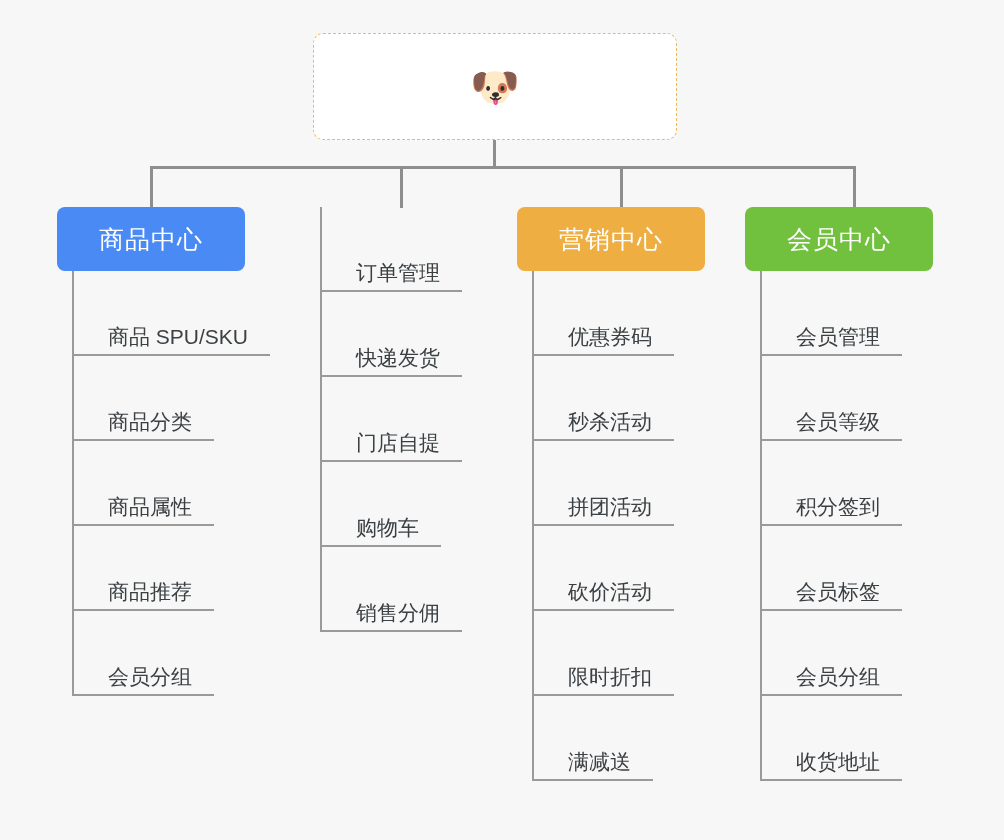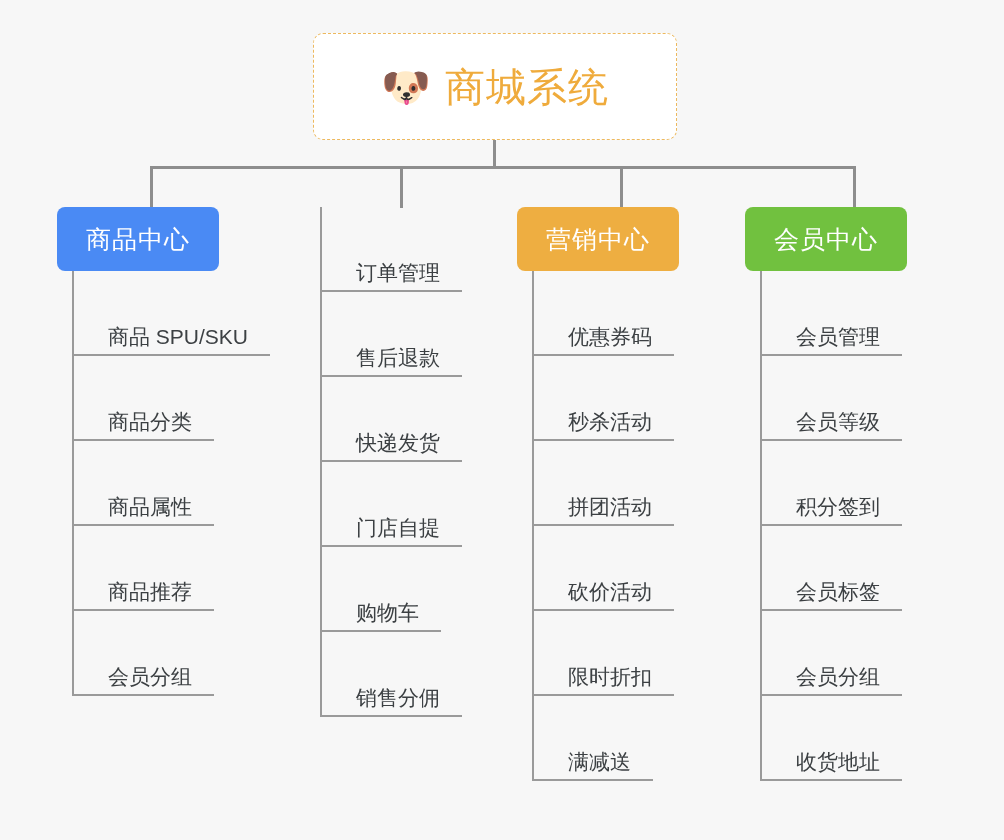--- a/index.html
+++ b/index.html
@@ -81,21 +81,21 @@
     position: absolute;
     top: 207px;
     width: 188px;
   }
   .column.c0 { left: 57px; }
   .column.c1 { left: 305px; }
   .column.c2 { left: 517px; }
   .column.c3 { left: 745px; }
 
   .cat-box {
-    width: 162px;
+    width: 188px;
     height: 64px;
     box-sizing: border-box;
     border-radius: 8px;
     display: flex;
     align-items: center;
     justify-content: center;
     color: #ffffff;
     font-size: 25px;
     letter-spacing: 1px;
     line-height: 1;
@@ -125,21 +125,20 @@
     white-space: nowrap;
   }
 </style>
 </head>
 <body style="background: rgb(247, 247, 247);">
 
 <div id="mindmap">
 
   <div class="root-node" style="border-color: rgb(237, 185, 94);">
     <span class="root-emoji">🐶</span>
-    <span class="root-title" style="color: rgb(239, 171, 60);">商城系统</span>
   </div>
 
   <div class="conn conn-stem" style="background: rgb(142, 142, 142);"></div>
   <div class="conn conn-bus" style="background: rgb(142, 142, 142);"></div>
   <div class="conn conn-drop d0" style="background: rgb(142, 142, 142);"></div>
   <div class="conn conn-drop d1" style="background: rgb(142, 142, 142);"></div>
   <div class="conn conn-drop d2" style="background: rgb(142, 142, 142);"></div>
   <div class="conn conn-drop d3" style="background: rgb(142, 142, 142);"></div>
 
   <div class="column c0">
@@ -162,23 +161,20 @@
         </div>
     </div>
   </div>
 
   <div class="column c1">
     <div class="leaf-list">
       <div class="leaf-item">
           <span class="leaf-underline">订单管理</span>
         </div>
       <div class="leaf-item">
-          <span class="leaf-underline">售后退款</span>
-        </div>
-      <div class="leaf-item">
           <span class="leaf-underline">快递发货</span>
         </div>
       <div class="leaf-item">
           <span class="leaf-underline">门店自提</span>
         </div>
       <div class="leaf-item">
           <span class="leaf-underline">购物车</span>
         </div>
       <div class="leaf-item">
           <span class="leaf-underline">销售分佣</span>

